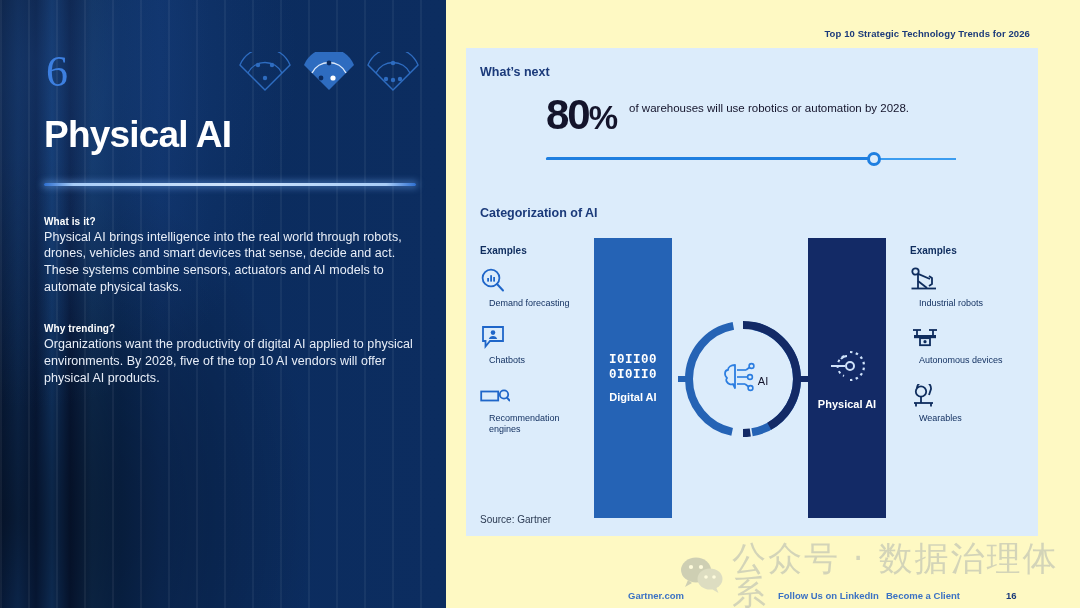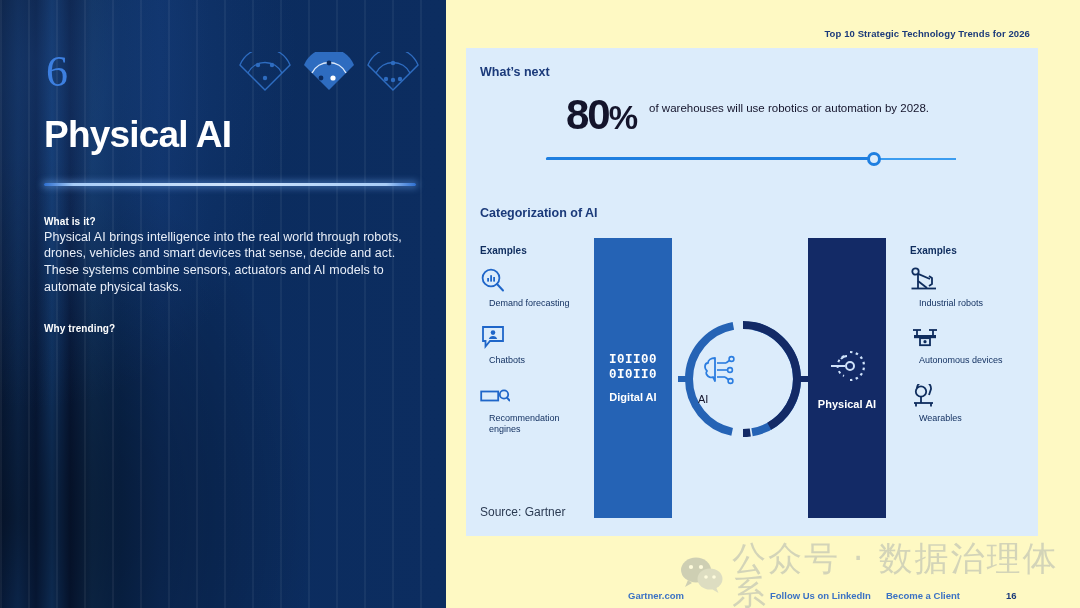--- a/index.html
+++ b/index.html
@@ -70,21 +70,20 @@
 
   .wn-title {
     position:absolute; left:14px; top:17px;
     font-size:12.5px; font-weight:bold; color:#1b3a7a;
   }
 
   .stat-row { position:absolute; left:80px; top:47px; display:flex; align-items:flex-start; }
   .stat-num {
     font-size:42px; font-weight:bold; color:#14142b; letter-spacing:-2px;
     line-height:40px;
-    margin-left:20px;
   }
   .stat-num .pct { font-size:33px; letter-spacing:-1px; }
   .stat-txt { margin-left:12px; margin-top:6px; font-size:11.5px; color:#14142b; line-height:1.3; }
 
   .slider-wrap { position:absolute; left:80px; top:104px; width:410px; height:14px; }
   .slider-track { position:absolute; left:0; top:6px; width:100%; height:2px; background:#3c9df0; }
   .slider-fill  { position:absolute; left:0; top:4.5px; height:3.5px; background:#1f7fe0; border-radius:2px; }
   .slider-knob {
     position:absolute; top:0; width:14px; height:14px; margin-left:-7px;
     border:3px solid #1f7fe0; border-radius:50%; background:#dcecfb;
@@ -114,37 +113,37 @@
     font-family:"Liberation Mono", monospace; font-weight:bold;
     font-size:12.5px; color:#ffffff; letter-spacing:0.5px; line-height:1.18; text-align:center;
   }
   .bar .blabel { font-size:11px; font-weight:bold; color:#ffffff; margin-top:9px; }
   .bar.physical .blabel { margin-top:8px; }
 
   .hub { position:absolute; left:214px; top:78px; width:126px; height:126px; }
   .hub-ring { position:absolute; inset:0; }
   .hub-core {
     position:absolute; left:18px; top:18px; width:90px; height:90px; border-radius:50%;
-    background:#dcecfb; display:flex; flex-direction:column; align-items:flex-start; justify-content:center;
+    background:#dcecfb; display:flex; flex-direction:row; align-items:center; justify-content:center;
   }
   .hub-label { font-size:11px; color:#14142b; margin-top:3px; }
 
   .connector { position:absolute; top:138px; height:6px; background:#132a66; }
   .connector.l { left:212px; width:10px; background:#2563b5; }
   .connector.r { left:330px; width:14px; }
 
-  .source { position:absolute; left:14px; bottom:17px; font-size:12px; color:#2b3a52; }
+  .source { position:absolute; left:14px; bottom:11px; font-size:10px; color:#2b3a52; }
 
   
   .footer {
     position:absolute; left:0; bottom:18px; width:634px;
     display:flex; align-items:baseline; font-size:9.5px; font-weight:bold; color:#3b72c4;
   }
   .footer .f1 { position:absolute; left:182px; }
-  .footer .f2 { position:absolute; left:292px;padding-left:32px; }
+  .footer .f2 { position:absolute; left:300px;padding-left:32px; }
   .footer .f3 { position:absolute; left:440px; }
   .footer .pg { position:absolute; left:560px; color:#1b3a7a; }
 
   
   .watermark {
     position:absolute; left:676px; top:541px; display:flex; align-items:center;
     opacity:0.42; pointer-events:none; z-index:5;
   }
   .wm-text {
     font-size:34px; color:#9aa3ab; letter-spacing:2px; line-height:1;
@@ -199,20 +198,21 @@
     <div class="lp-title">Physical AI</div>
     <div class="lp-rule"></div>
 
     <div class="lp-block">
       <div class="lp-h">What is it?</div>
       <div class="lp-p">Physical AI brings intelligence into the real world through robots, drones, vehicles and smart devices that sense, decide and act. These systems combine sensors, actuators and AI models to automate physical tasks.</div>
     </div>
 
     <div class="lp-block">
       <div class="lp-h">Why trending?</div>
+      <div class="lp-p">Organizations want the productivity of digital AI applied to physical environments. By 2028, five of the top 10 AI vendors will offer physical AI products.</div>
     </div>
 
   </div>
 </div>
 
 <div class="right-area">
 
   <div class="doc-header">Top 10 Strategic Technology Trends for 2026</div>
 
   <div class="blue-panel">

